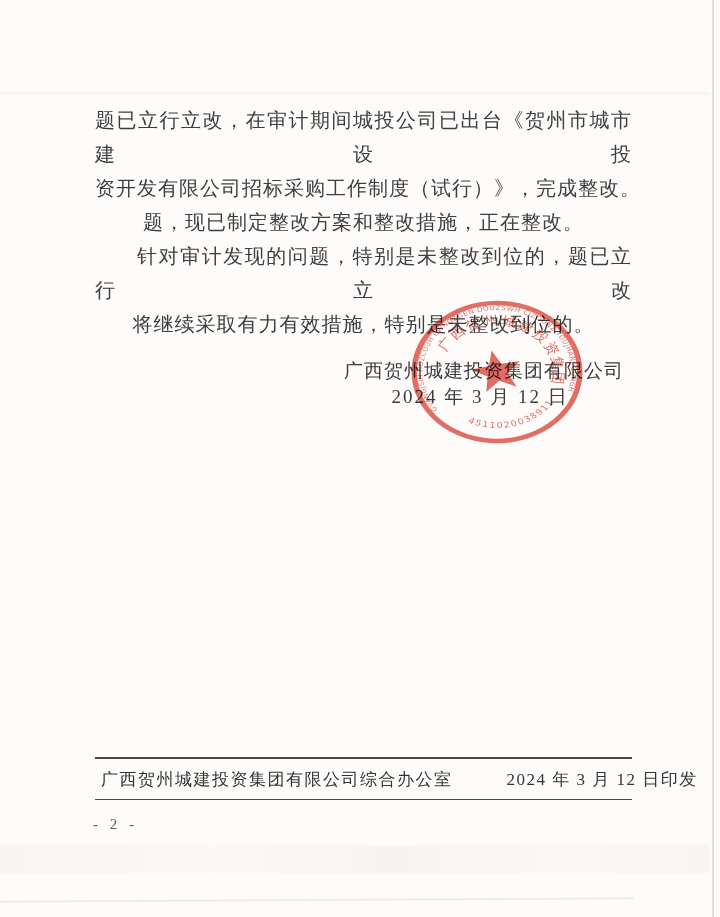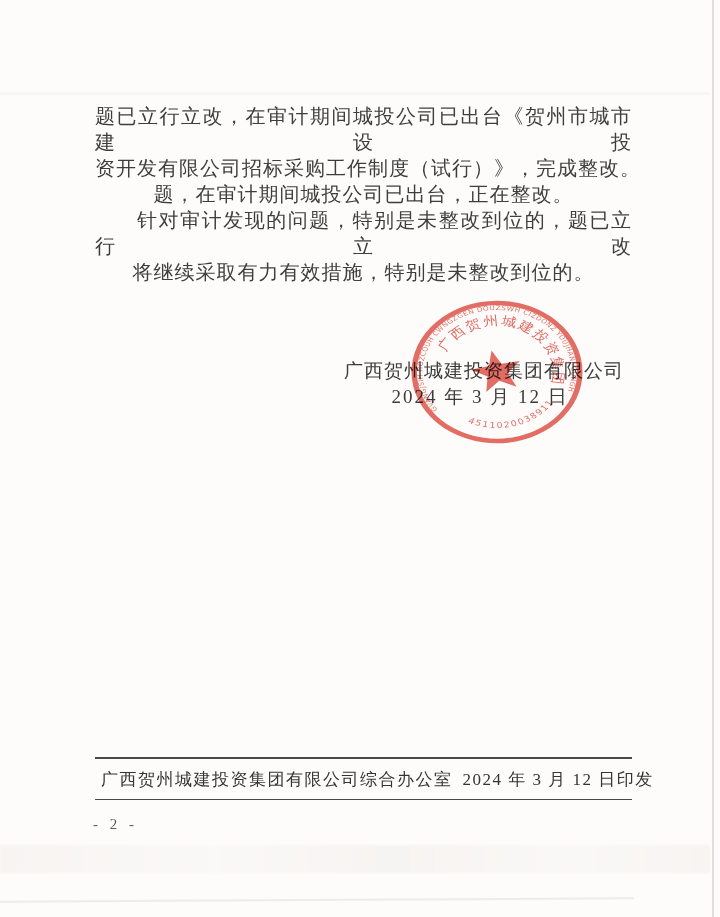--- a/index.html
+++ b/index.html
@@ -27,21 +27,21 @@
     position: absolute; left: 0; top: 899px; width: 88%; height: 2px;
     background: #efe8e5; transform: rotate(-0.3deg); opacity: .9;
   }
   .scan-band-top {
     position: absolute; left: 0; right: 10px; top: 92px; height: 3px;
     background: #f7f4f2; opacity: .6;
   }
   
   .body-text {
     position: absolute; left: 95px; top: 103px; width: 537px;
-    font-size: 20px; line-height: 26px; letter-spacing: 1px;
+    font-size: 20px; line-height: 34px; letter-spacing: 1px;
     color: #3f3e3e;
   }
   .line { white-space: nowrap; text-align: center; }
   .line.full { text-align: justify; text-align-last: justify; white-space: normal; }
   .line.para-indent { text-indent: 42px; }
   
   .signature {
     position: absolute; right: 104px; top: 358px; width: 272px;
     text-align: center;
   }
@@ -59,20 +59,21 @@
   
   .footer {
     position: absolute; left: 95px; top: 757px; width: 537px;
   }
   .footer .rule-top { border-top: 2.5px solid #4a4948; }
   .footer .rule-bottom { border-top: 1.8px solid #4a4948; }
   .footer .footer-line {
     display: flex; align-items: center; height: 40px;
     font-size: 17px; letter-spacing: 1.5px; color: #343434;
     padding-left: 6px;
+    gap: 44px;
   }
   .footer .issuer { white-space: nowrap; }
   .footer .print-date { white-space: nowrap; margin-left: 10px; }
   
   .page-number {
     position: absolute; left: 93px; top: 816px;
     font-size: 15px; letter-spacing: 4px; color: #5d5c5c;
   }
 </style>
 </head>
@@ -81,21 +82,21 @@
 <div class="page">
 
   <div class="scan-band-top"></div>
   <div class="scan-band-bottom"></div>
   <div class="scan-line-bottom"></div>
   <div class="scan-edge-right"></div>
 
   <div class="body-text">
     <div class="line full">题已立行立改，在审计期间城投公司已出台《贺州市城市建设投</div>
     <div class="line">资开发有限公司招标采购工作制度（试行）》，完成整改。</div>
-    <div class="line">题，在审计期间城投公司已出台，正在整改。</div>
+    <div class="line">题，现已制定整改方案和整改措施，正在整改。</div>
     <div class="line full para-indent">针对审计发现的问题，特别是未整改到位的，题已立行立改</div>
     <div class="line">将继续采取有力有效措施，特别是未整改到位的。</div>
   </div>
 
   <div class="signature">
     <div class="company">广西贺州城建投资集团有限公司</div>
     <div class="date">2024 年 3 月 12 日</div>
   </div>
 
   <svg class="seal" viewBox="-75 -75 150 150" preserveAspectRatio="none">

